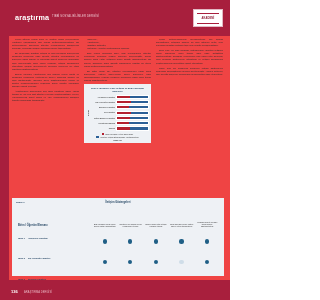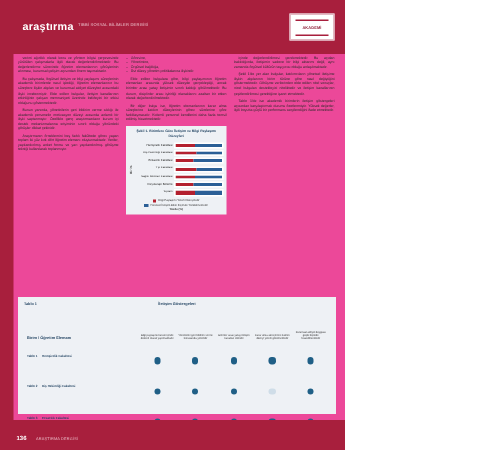--- a/index.html
+++ b/index.html
@@ -2,21 +2,21 @@
 <html lang="tr"><head>
 <meta charset="utf-8">
 <style>
   html,body{margin:0;padding:0;}
   body{
     width:230px;height:300px;overflow:hidden;
     background:#ffffff;
     font-family:"Liberation Sans", sans-serif;
     position:relative;
   }
-  .page{position:absolute;inset:0;background:#ec4899;}
+  .page{position:absolute;inset:0;background:#ef4444;}
 
   
   .header-band{
     position:absolute;left:0;top:0;width:230px;height:36px;
     background:#a81f3d;
   }
   .brand{
     position:absolute;left:15px;top:13px;
     color:#ffffff;font-size:7.2px;font-weight:bold;
     letter-spacing:.2px;line-height:9px;

